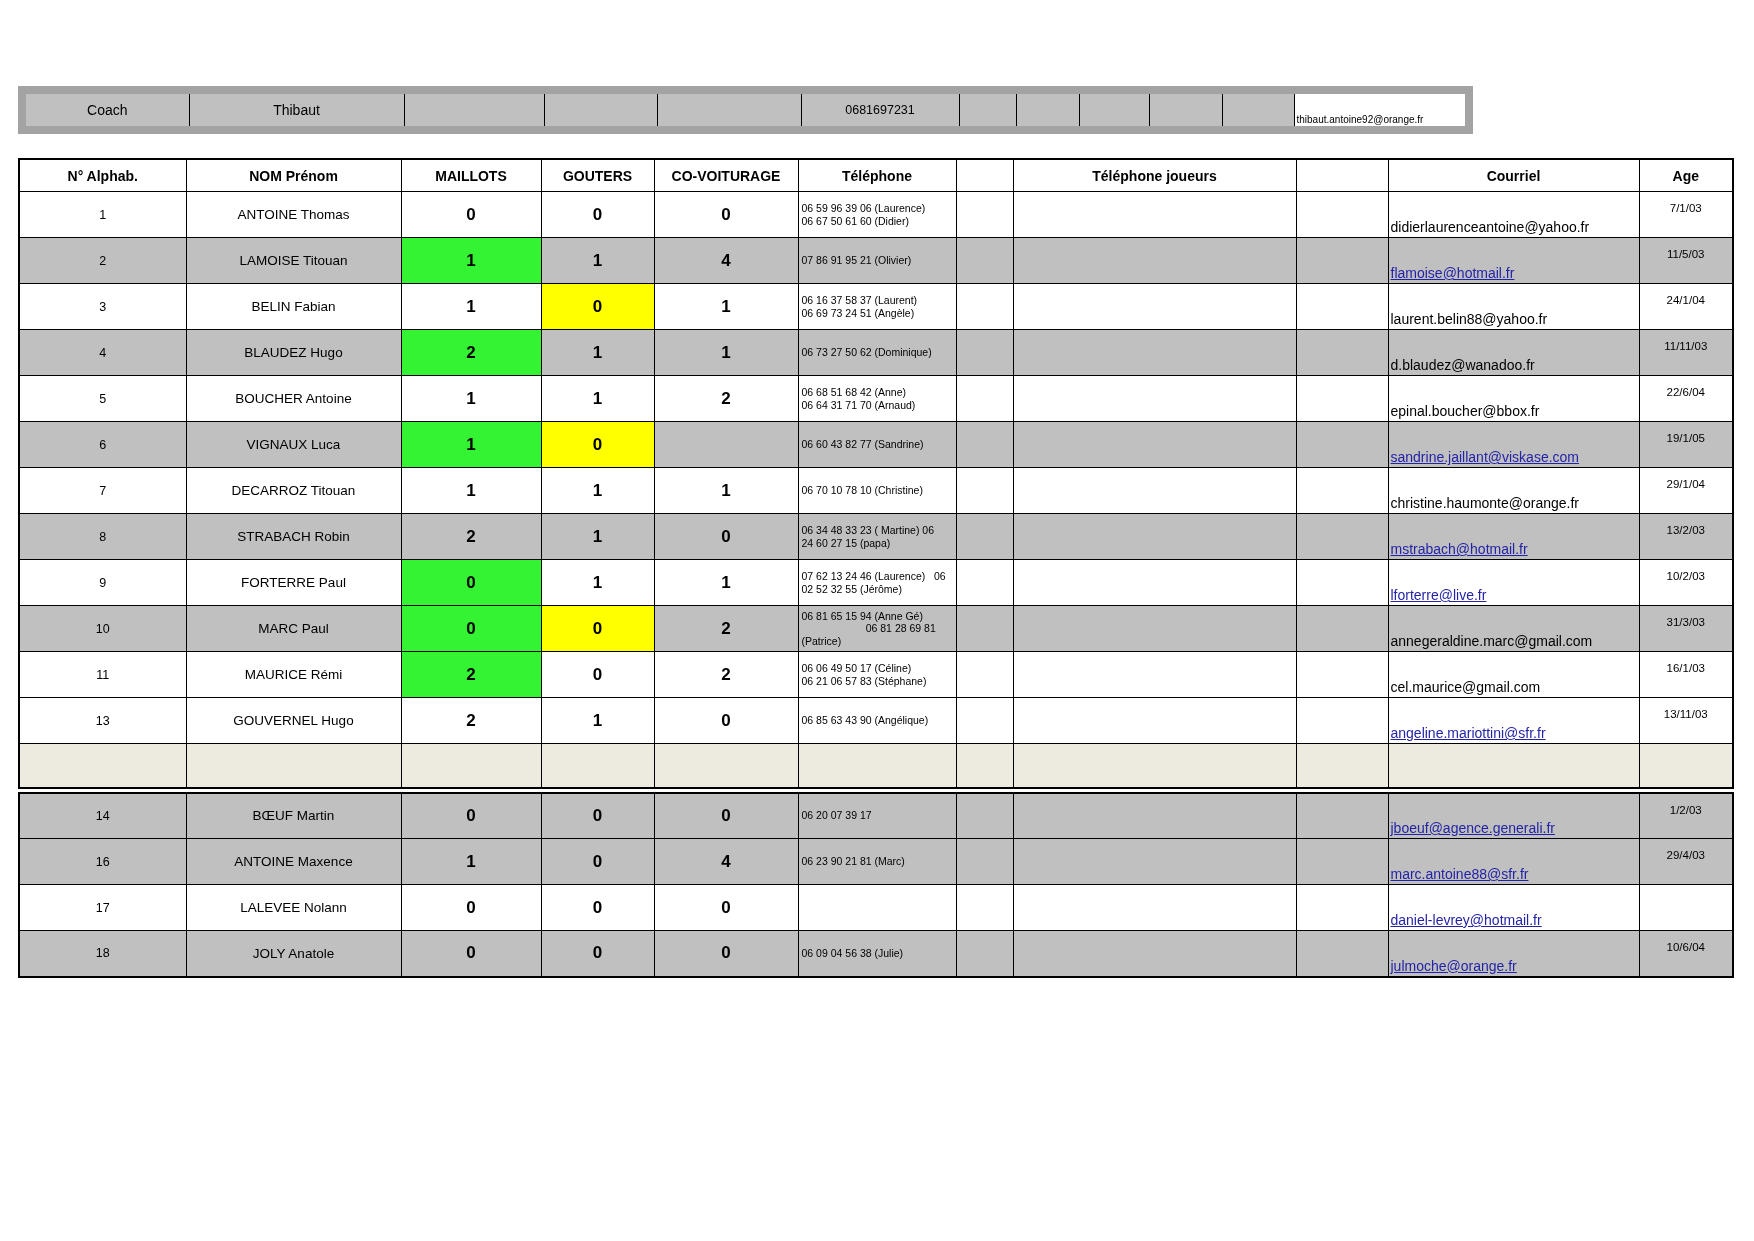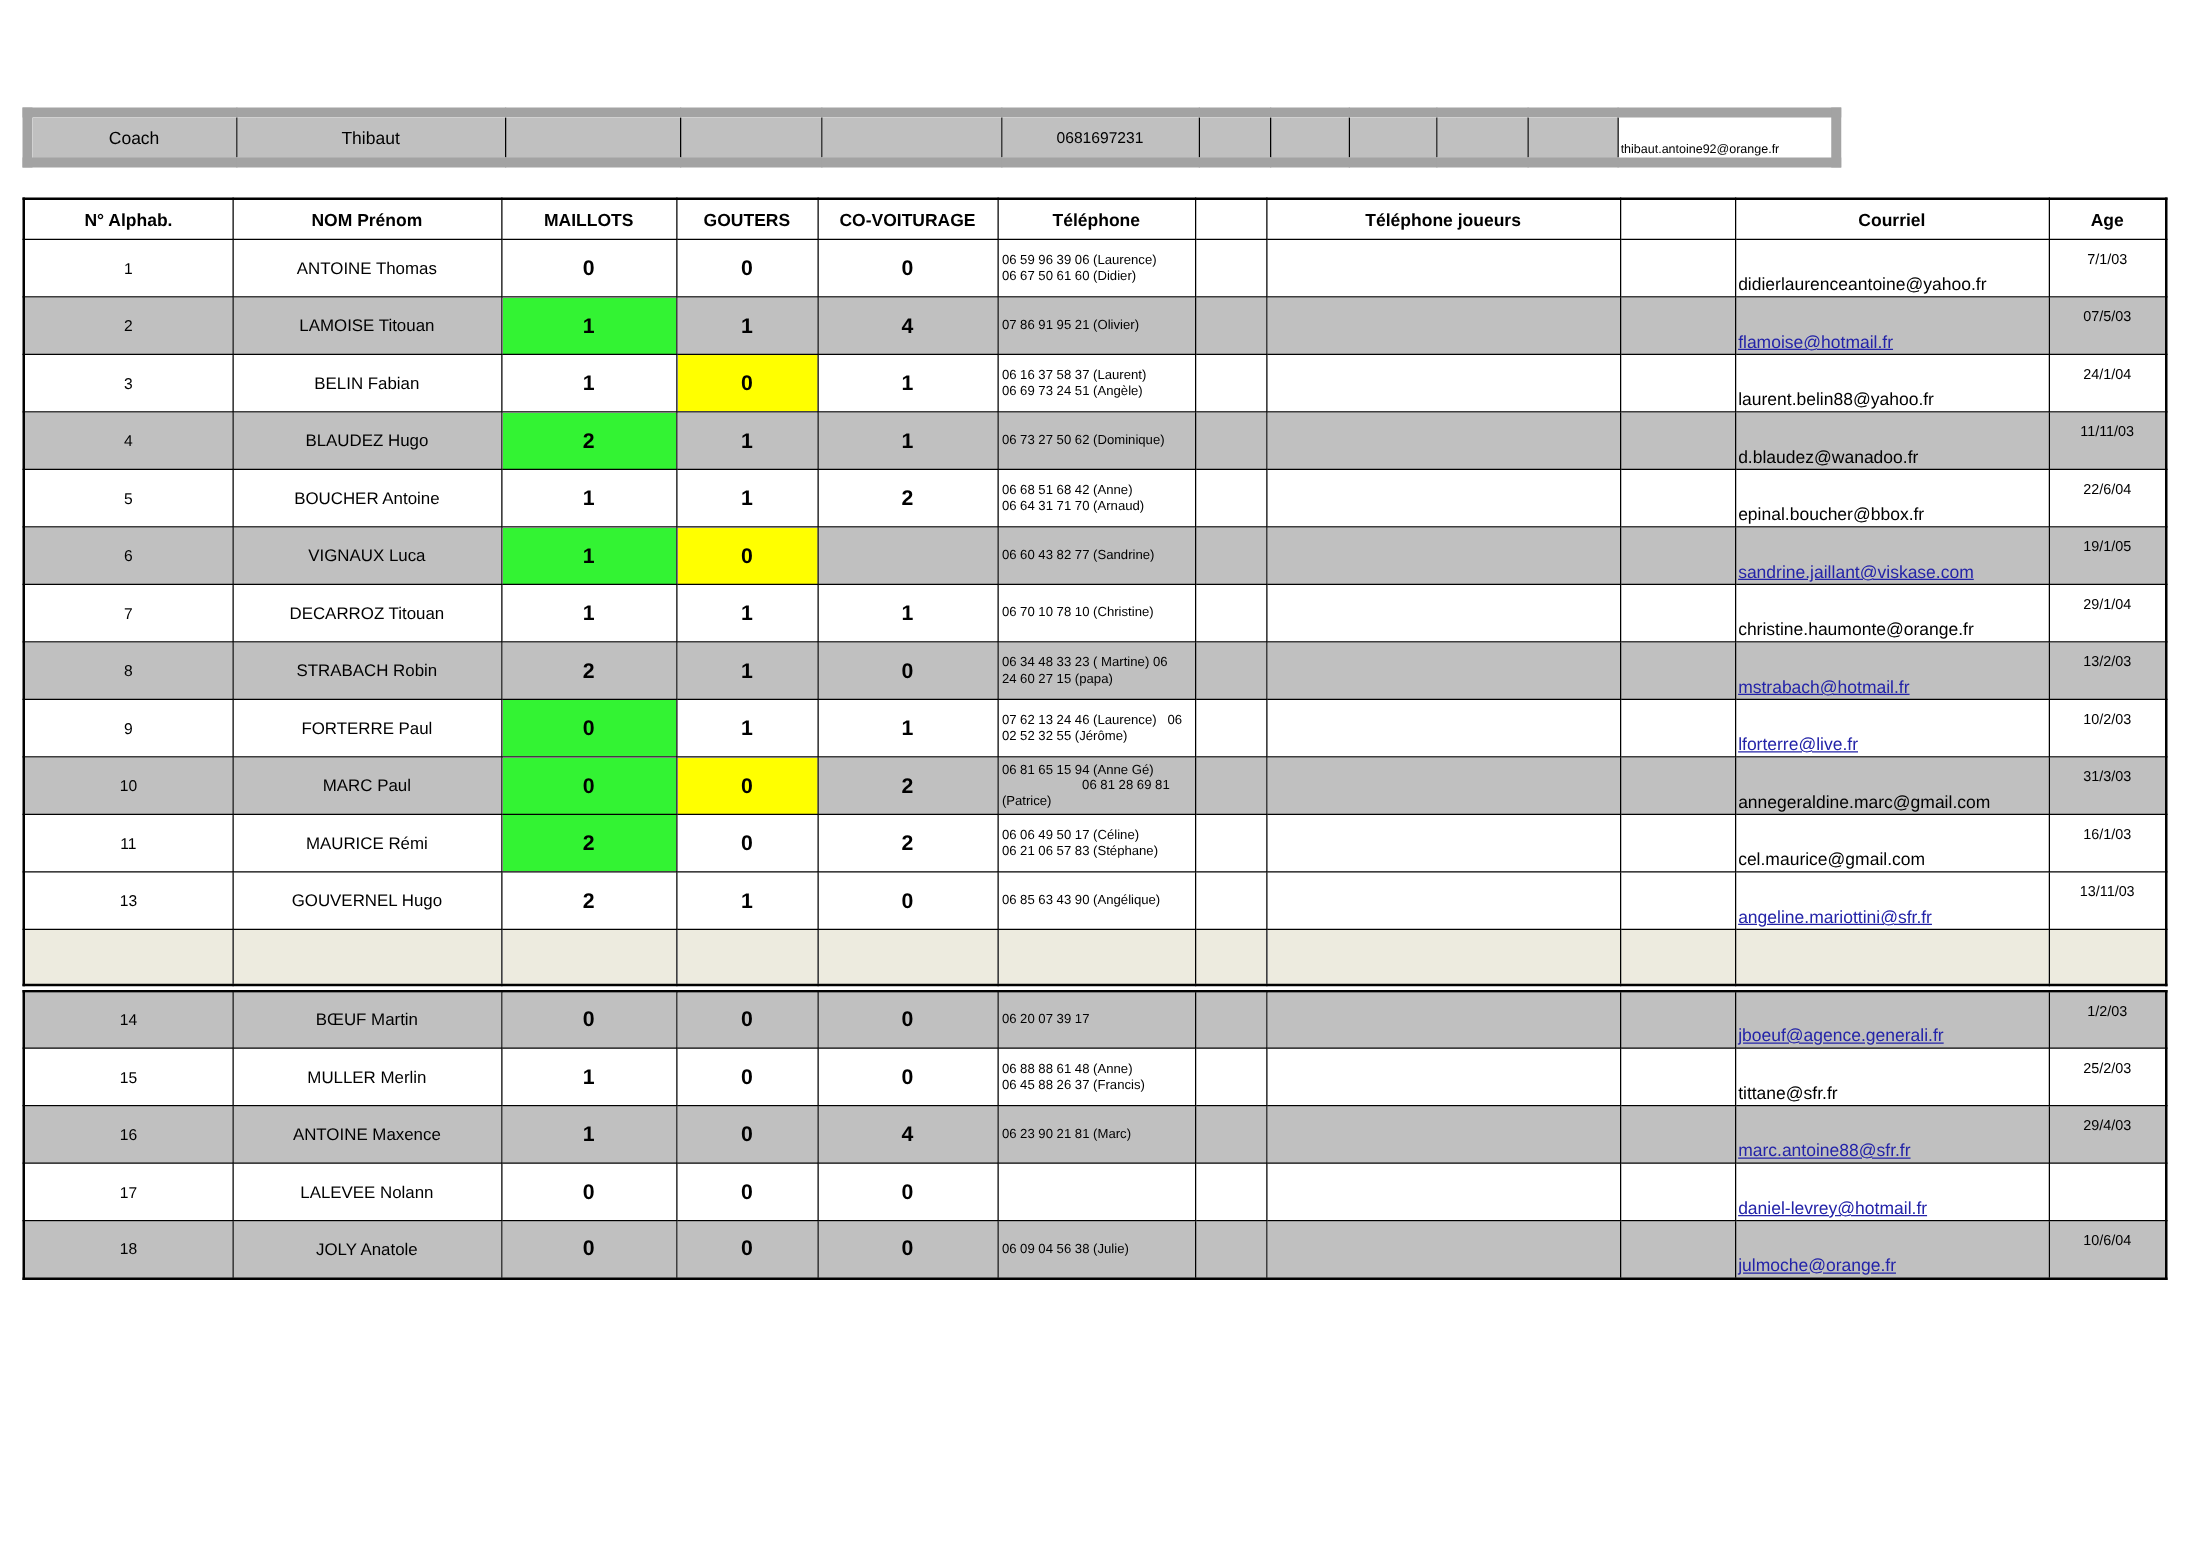--- a/index.html
+++ b/index.html
@@ -115,21 +115,21 @@
         <td class="num">2</td>
         <td class="name">LAMOISE Titouan</td>
         <td class="count bg-green">1</td>
         <td class="count">1</td>
         <td class="count">4</td>
         <td class="phone">07 86 91 95 21 (Olivier)</td>
         <td></td>
         <td></td>
         <td></td>
         <td class="email link">flamoise@hotmail.fr</td>
-        <td class="age">07/5/03</td>
+        <td class="age">11/5/03</td>
       </tr>
       <tr class="row white">
         <td class="num">3</td>
         <td class="name">BELIN Fabian</td>
         <td class="count">1</td>
         <td class="count bg-yellow">0</td>
         <td class="count">1</td>
         <td class="phone">06 16 37 58 37 (Laurent)
 06 69 73 24 51 (Angèle)</td>
         <td></td>
@@ -298,34 +298,20 @@
         <td class="count">0</td>
         <td class="count">0</td>
         <td class="count">0</td>
         <td class="phone">06 20 07 39 17</td>
         <td></td>
         <td></td>
         <td></td>
         <td class="email link">jboeuf@agence.generali.fr</td>
         <td class="age">1/2/03</td>
       </tr>
-      <tr class="row white">
-        <td class="num">15</td>
-        <td class="name">MULLER Merlin</td>
-        <td class="count">1</td>
-        <td class="count">0</td>
-        <td class="count">0</td>
-        <td class="phone">06 88 88 61 48 (Anne)
-06 45 88 26 37 (Francis)</td>
-        <td></td>
-        <td></td>
-        <td></td>
-        <td class="email">tittane@sfr.fr</td>
-        <td class="age">25/2/03</td>
-      </tr>
       <tr class="row gray">
         <td class="num">16</td>
         <td class="name">ANTOINE Maxence</td>
         <td class="count">1</td>
         <td class="count">0</td>
         <td class="count">4</td>
         <td class="phone">06 23 90 21 81 (Marc)</td>
         <td></td>
         <td></td>
         <td></td>

